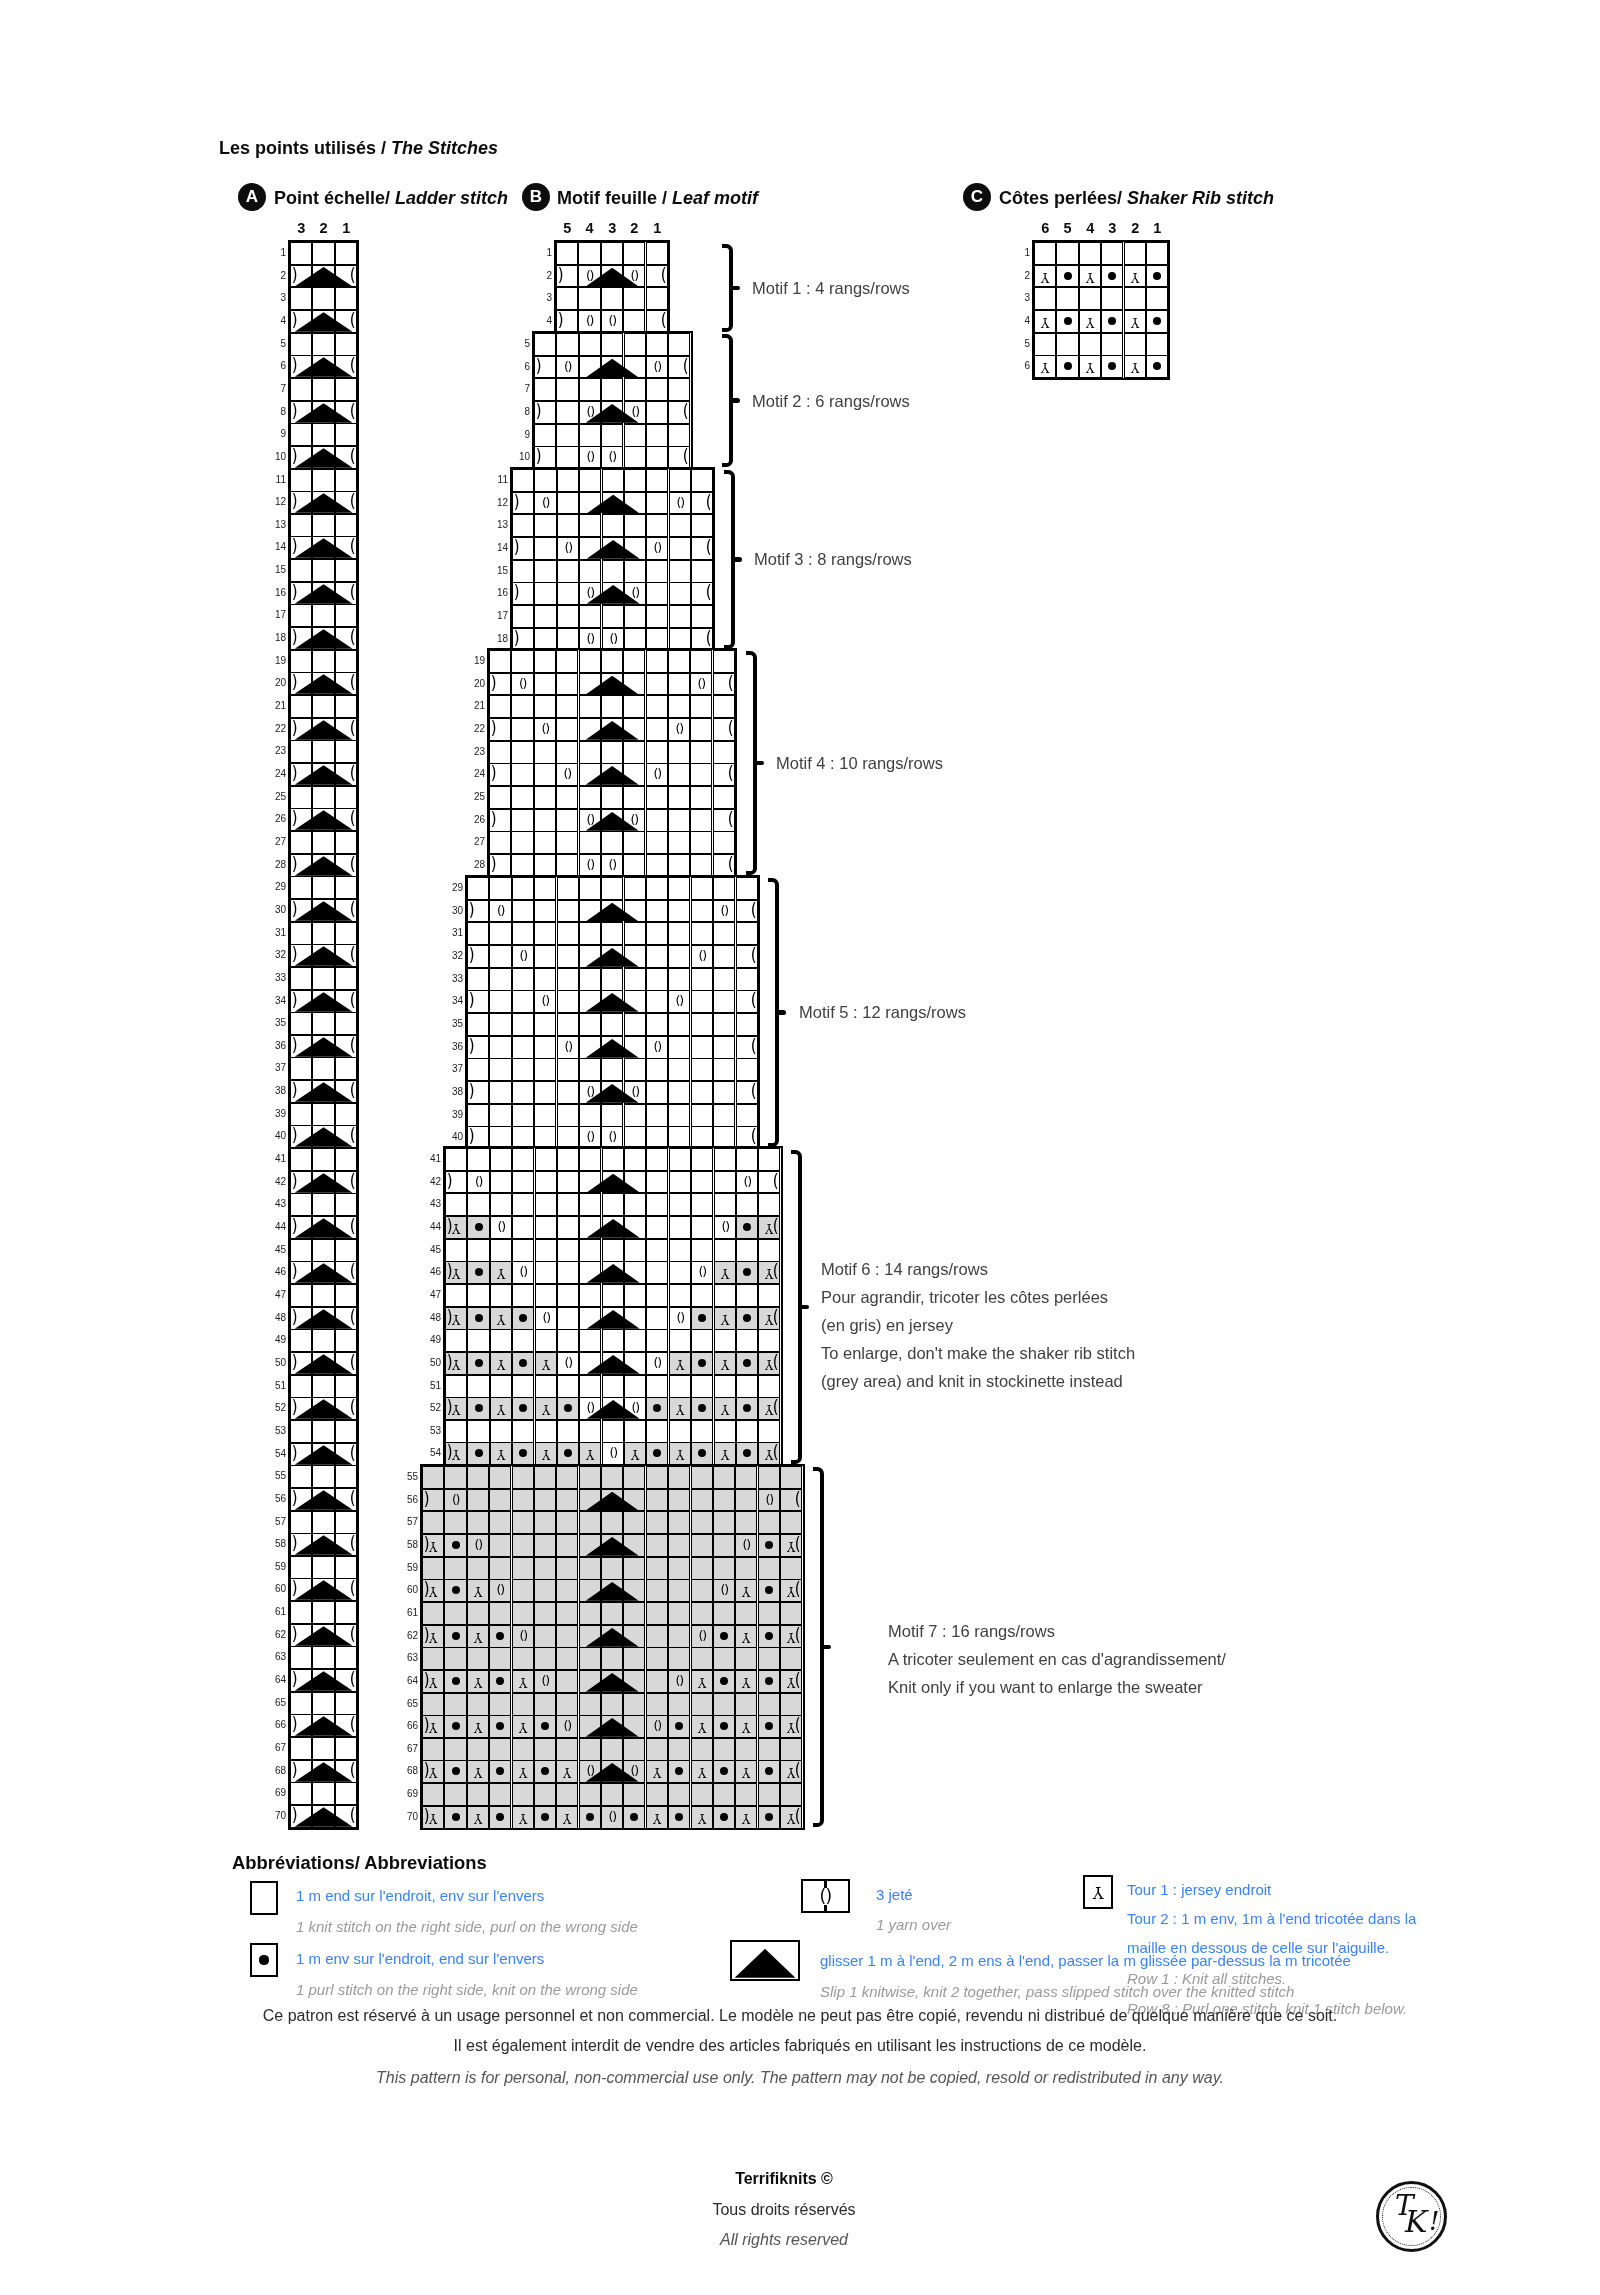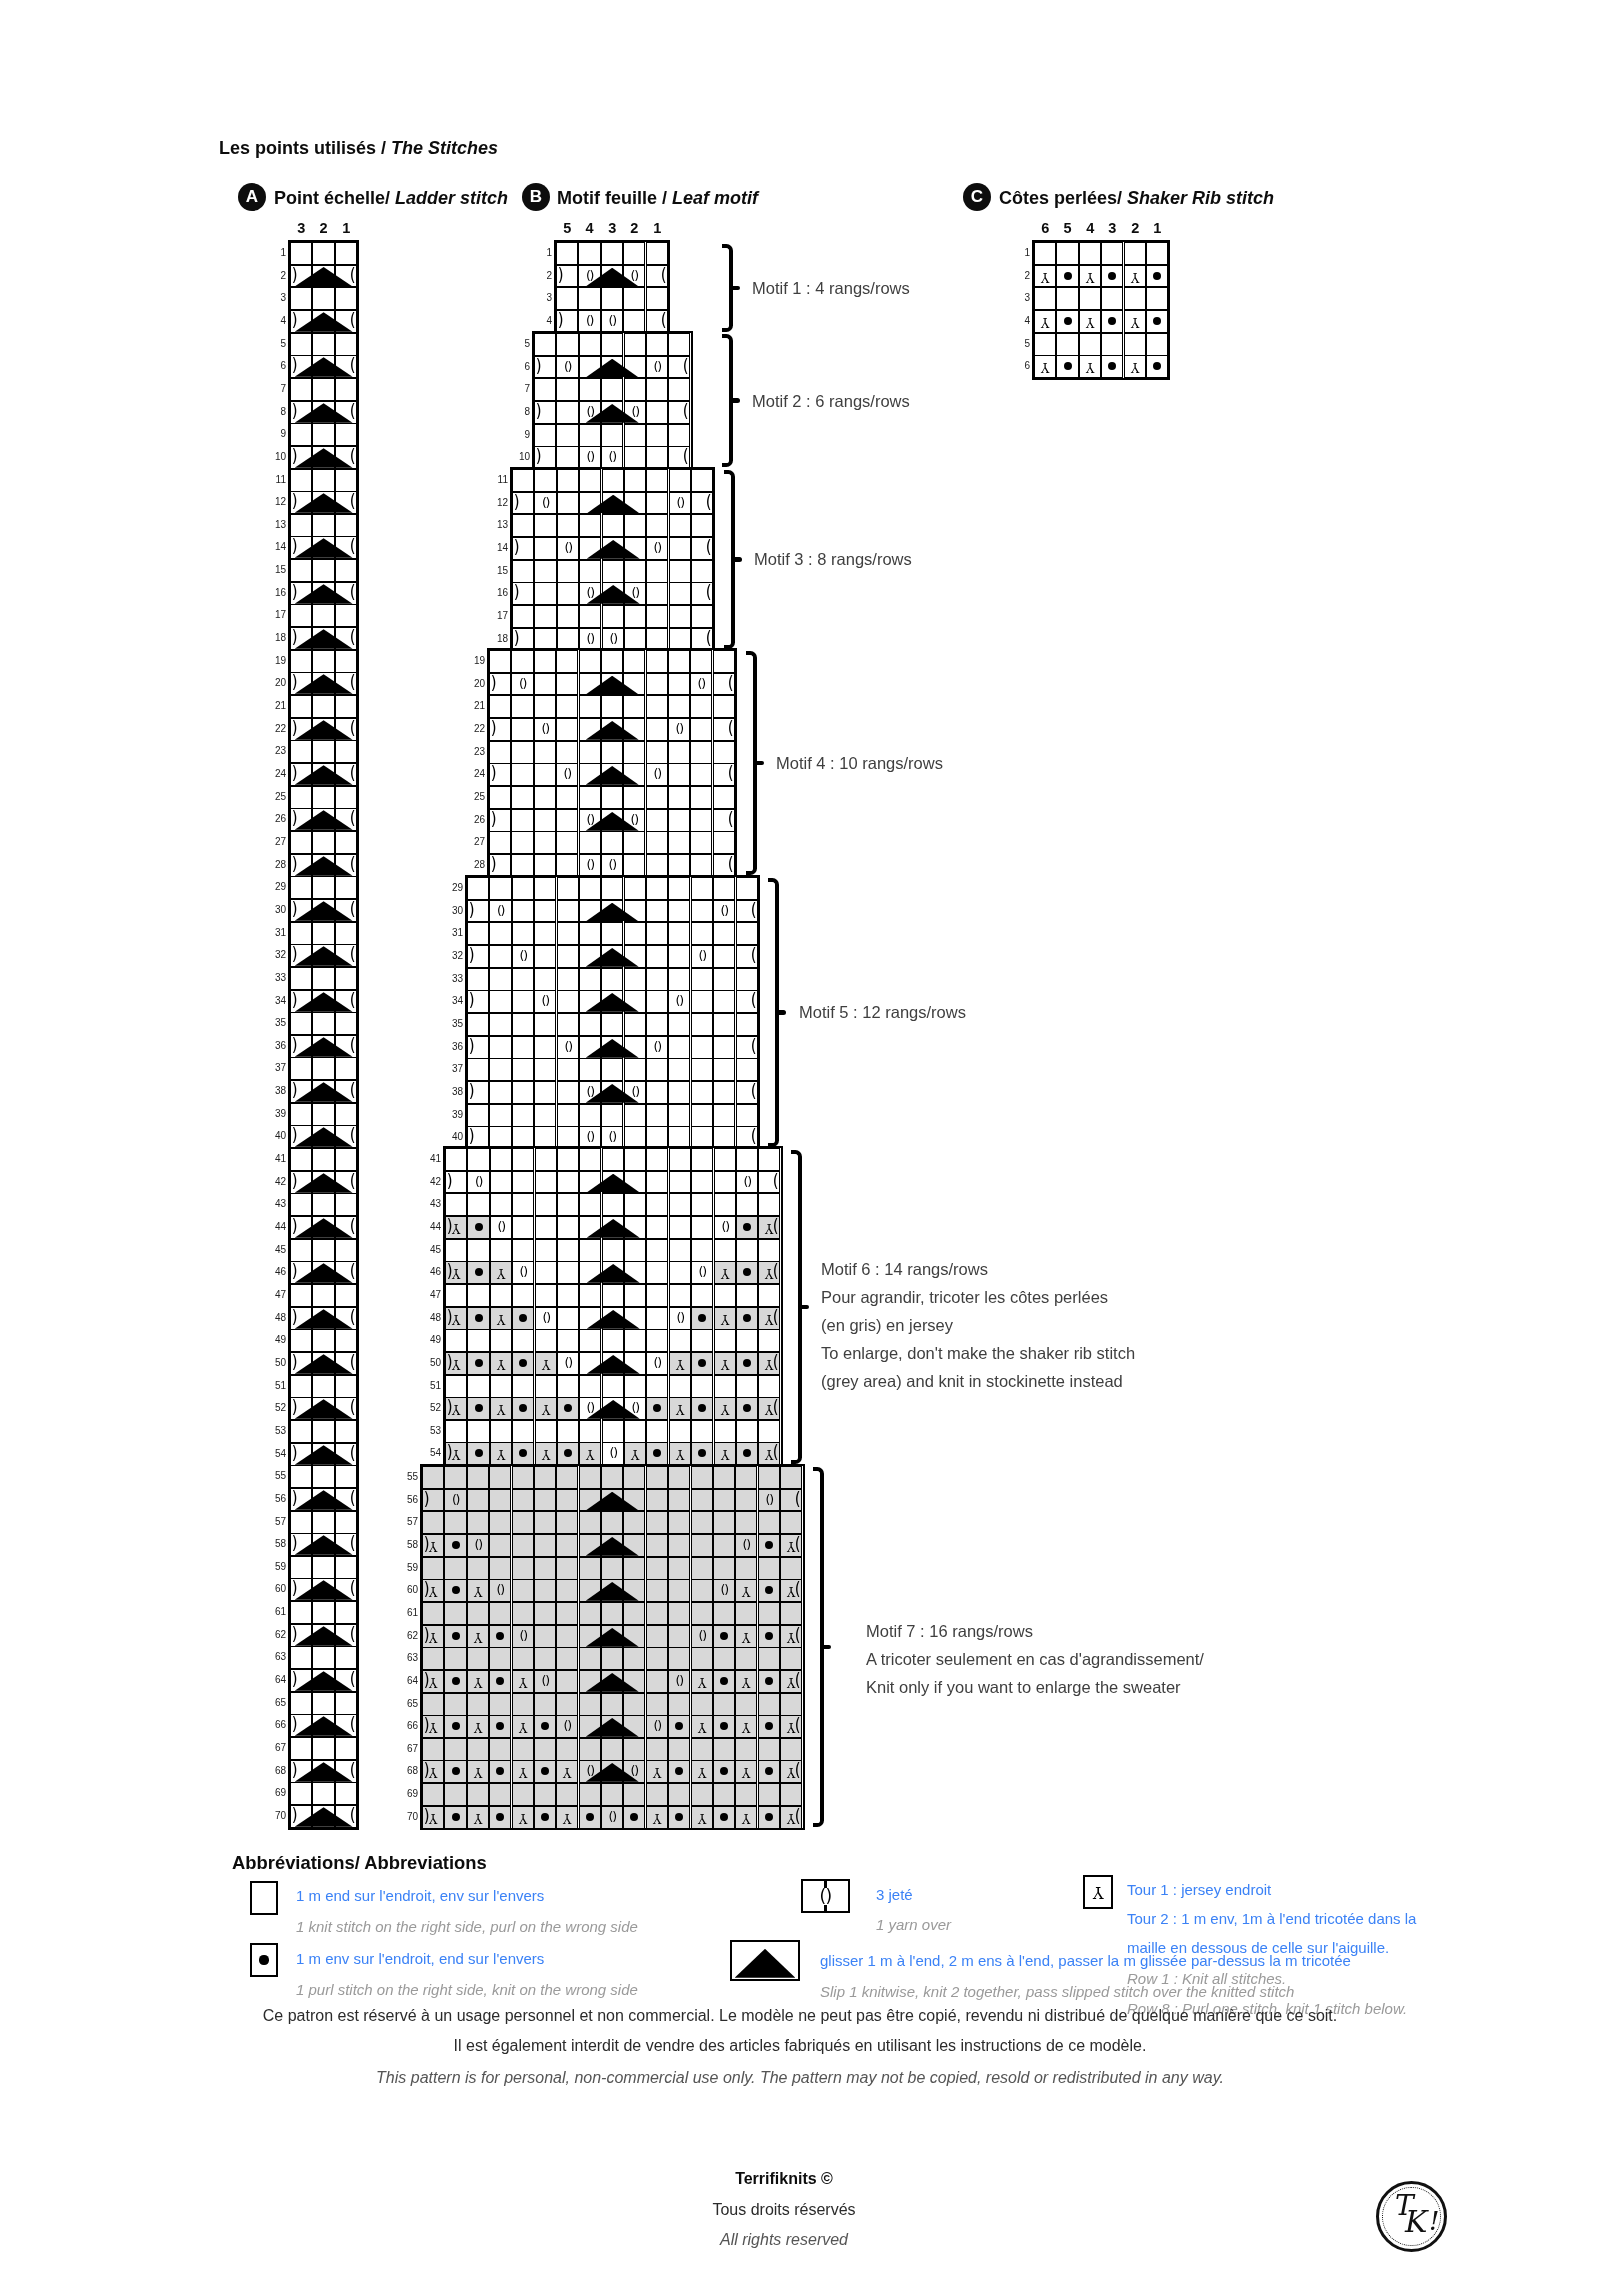--- a/index.html
+++ b/index.html
@@ -2133,21 +2133,21 @@
         </div>
         <div class="cell grey" style="left: 336px; top: 340px;">
           <span class="dot"></span>
         </div>
         <div class="cell grey" style="left: 358px; top: 340px;">
           <span class="kb">Y</span>
           <span class="par pr">(</span>
         </div>
       </div>
       <div class="brk" style="left: 813px; top: 1467px; height: 360px;"></div>
-      <div class="mlabel" style="left: 866px; top: 1659px;">
+      <div class="mlabel" style="left: 888px; top: 1659px;">
         <div>Motif 7 : 16 rangs/rows</div>
         <div>A tricoter seulement en cas d'agrandissement/</div>
         <div>Knit only if you want to enlarge the sweater</div>
       </div>
       <div class="grid" style="left: 1032px; top: 240px; width: 134px; height: 136px;">
         <span class="rownum" style="top: 0px;">1</span>
         <div class="cell" style="left: 0px; top: 0px;"></div>
         <div class="cell" style="left: 22.4px; top: 0px;"></div>
         <div class="cell" style="left: 45px; top: 0px;"></div>
         <div class="cell" style="left: 67px; top: 0px;"></div>

